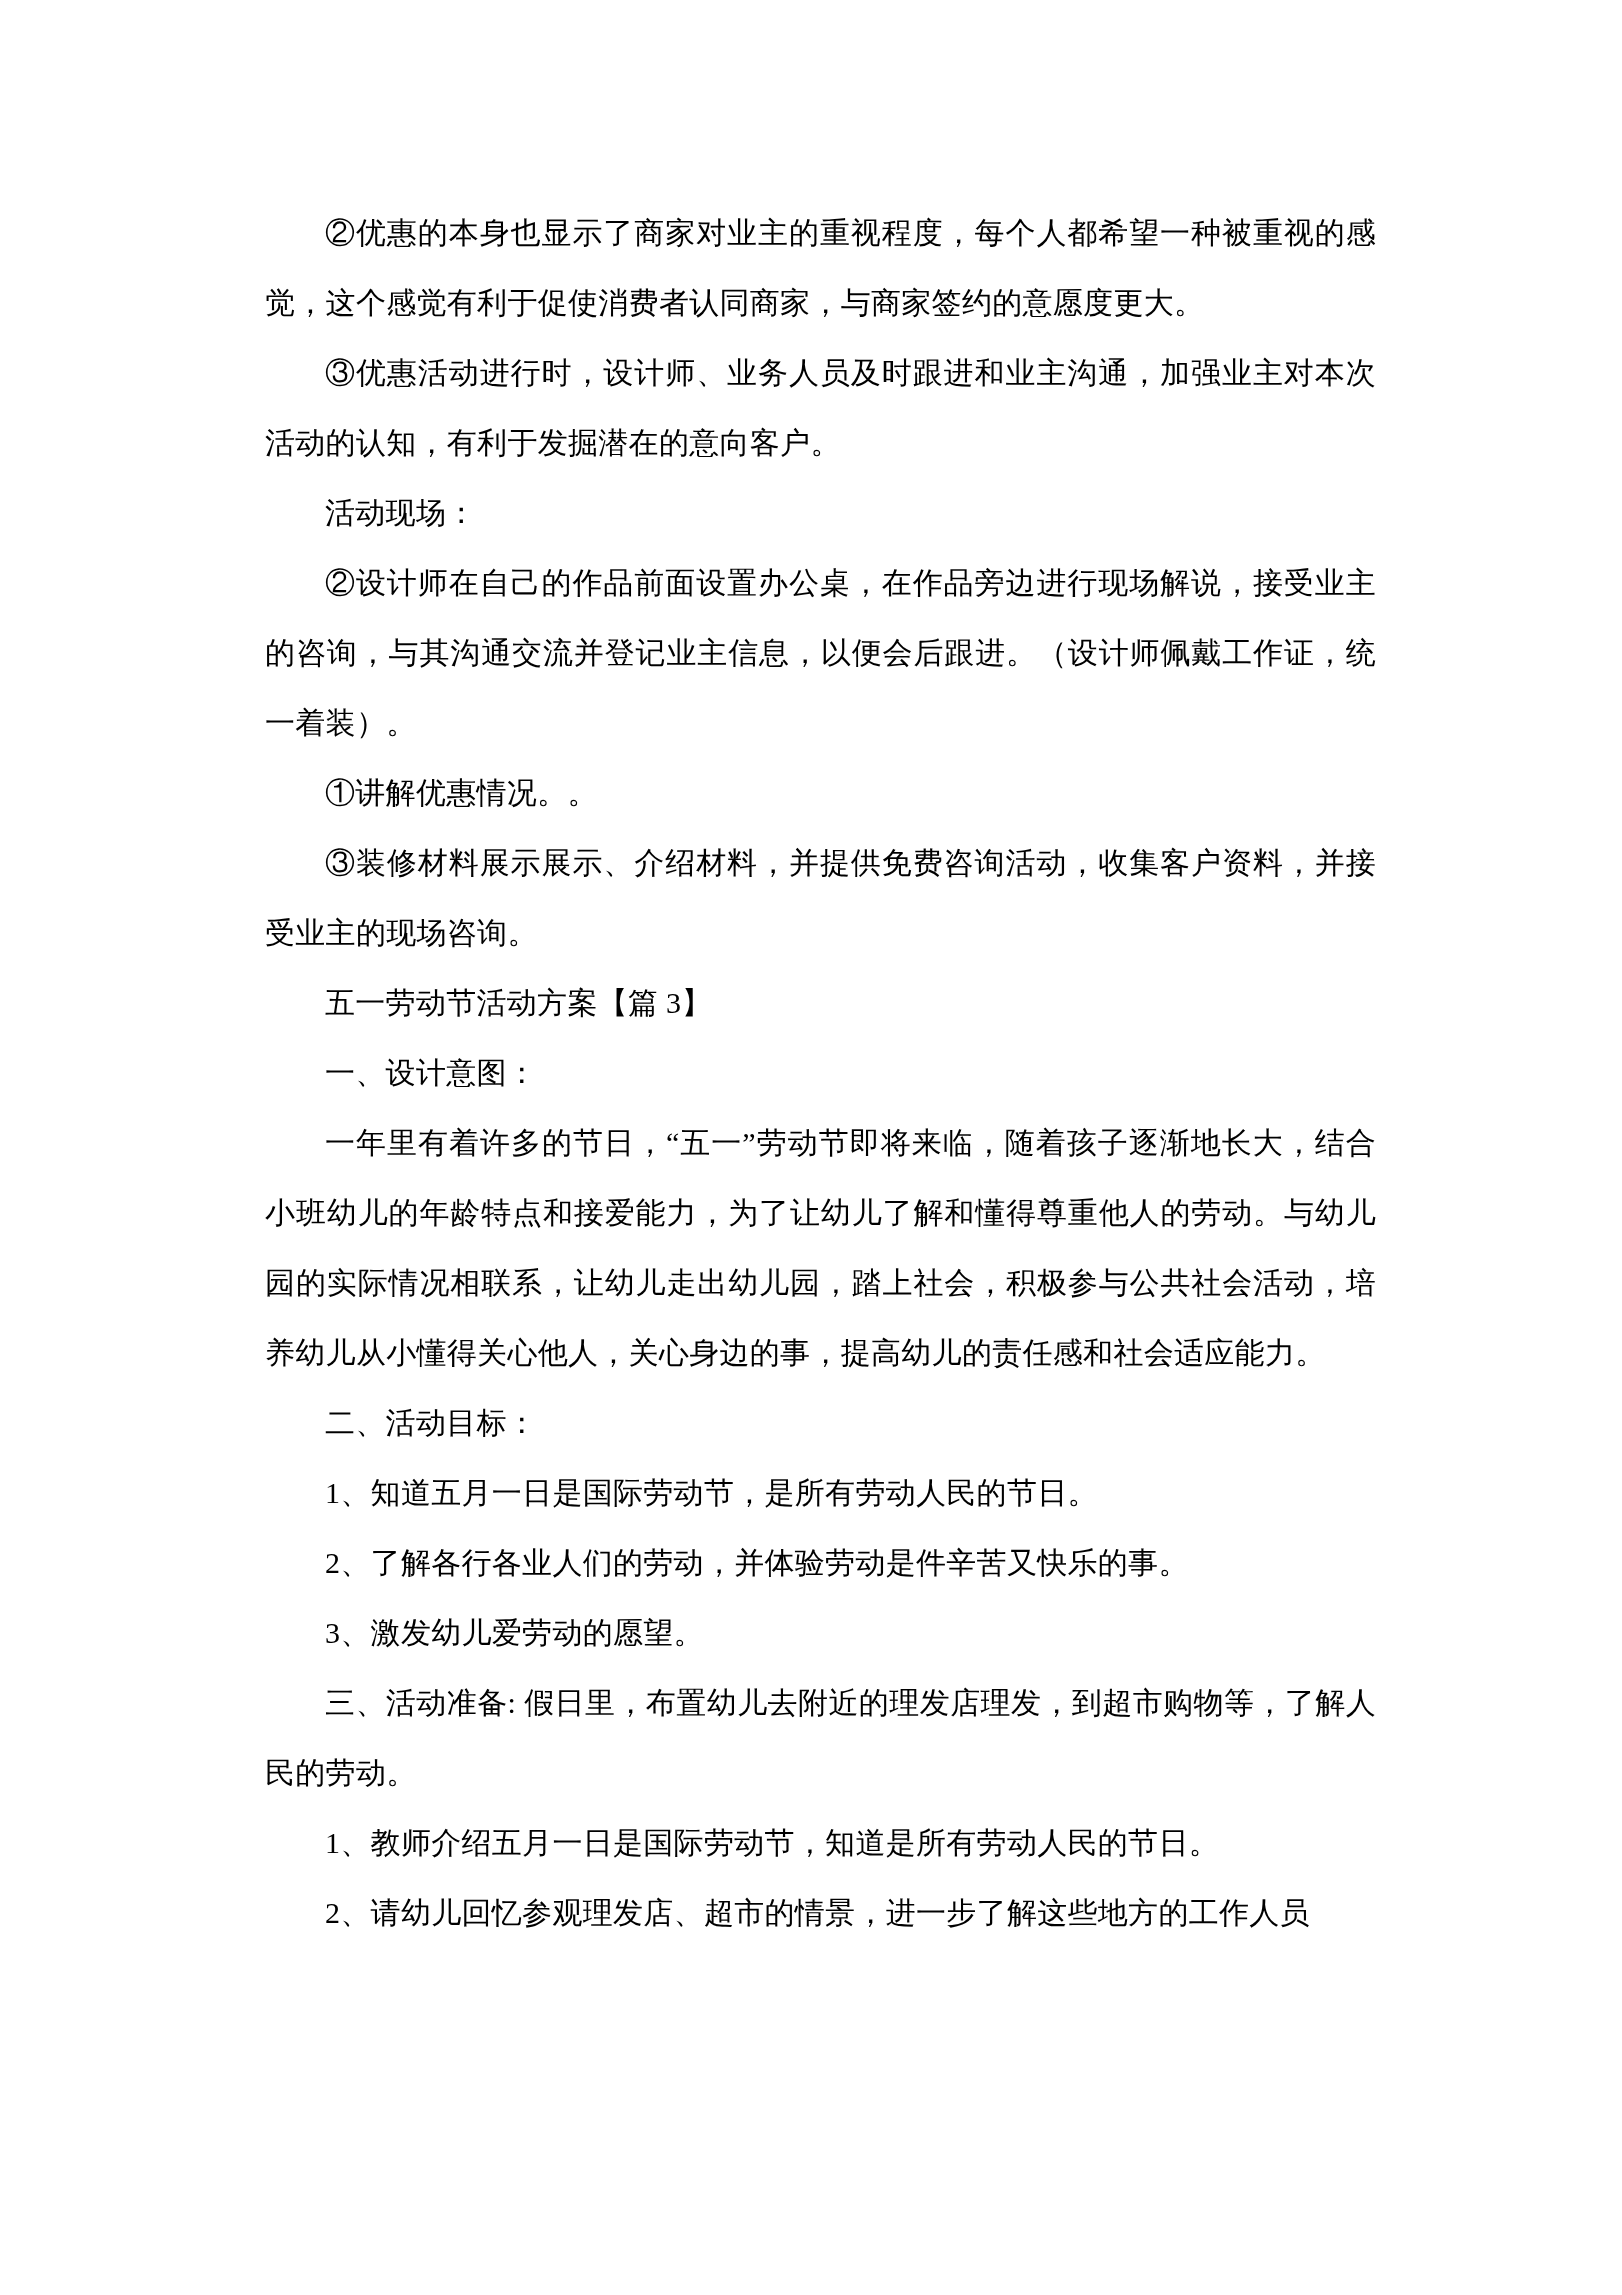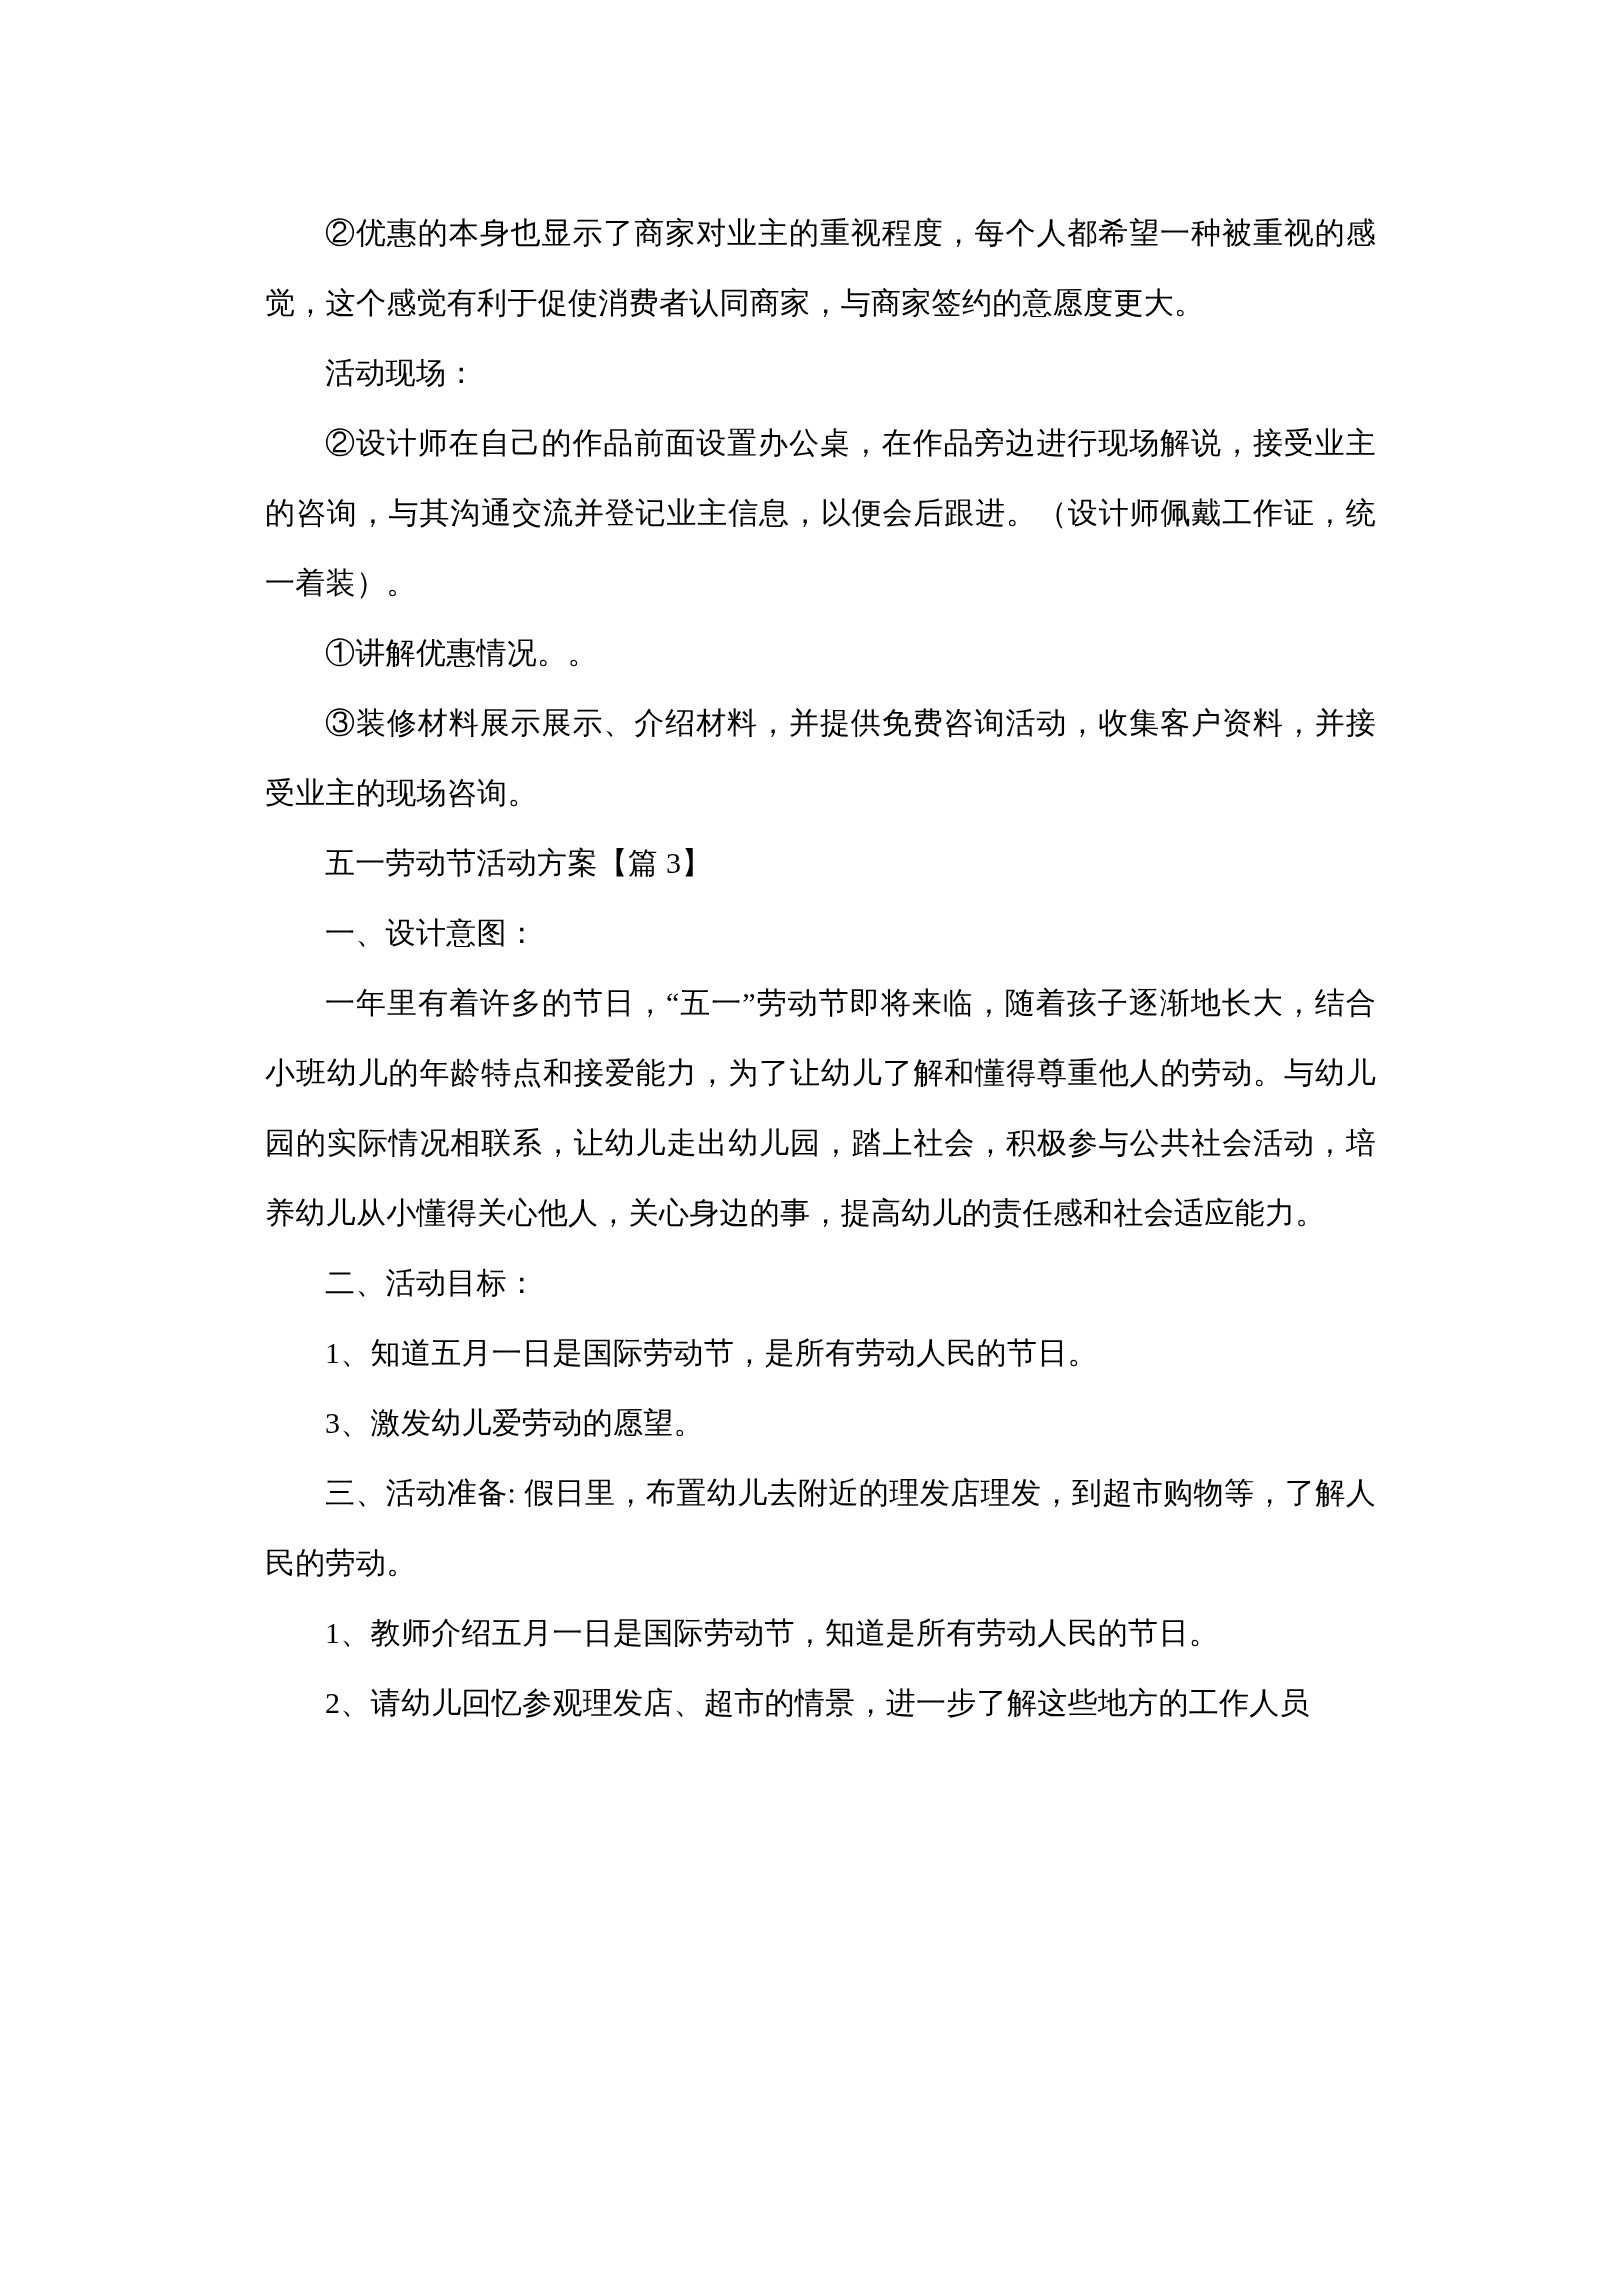--- a/index.html
+++ b/index.html
@@ -32,27 +32,29 @@
   }
   .para.indent-sm {
     text-indent: 1.4em;
   }
 </style>
 </head>
 <body>
 
 <div class="page">
   <p class="para">②优惠的本身也显示了商家对业主的重视程度，每个人都希望一种被重视的感觉，这个感觉有利于促使消费者认同商家，与商家签约的意愿度更大。</p>
+  <p class="para">③优惠活动进行时，设计师、业务人员及时跟进和业主沟通，加强业主对本次活动的认知，有利于发掘潜在的意向客户。</p>
   <p class="para">活动现场：</p>
   <p class="para">②设计师在自己的作品前面设置办公桌，在作品旁边进行现场解说，接受业主的咨询，与其沟通交流并登记业主信息，以便会后跟进。（设计师佩戴工作证，统一着装）。</p>
   <p class="para">①讲解优惠情况。。</p>
   <p class="para">③装修材料展示展示、介绍材料，并提供免费咨询活动，收集客户资料，并接受业主的现场咨询。</p>
   <p class="para">五一劳动节活动方案【篇 3】</p>
   <p class="para">一、设计意图：</p>
   <p class="para">一年里有着许多的节日，“五一”劳动节即将来临，随着孩子逐渐地长大，结合小班幼儿的年龄特点和接爱能力，为了让幼儿了解和懂得尊重他人的劳动。与幼儿园的实际情况相联系，让幼儿走出幼儿园，踏上社会，积极参与公共社会活动，培养幼儿从小懂得关心他人，关心身边的事，提高幼儿的责任感和社会适应能力。</p>
   <p class="para">二、活动目标：</p>
   <p class="para">1、知道五月一日是国际劳动节，是所有劳动人民的节日。</p>
+  <p class="para">2、了解各行各业人们的劳动，并体验劳动是件辛苦又快乐的事。</p>
   <p class="para">3、激发幼儿爱劳动的愿望。</p>
   <p class="para">三、活动准备: 假日里，布置幼儿去附近的理发店理发，到超市购物等，了解人民的劳动。</p>
   <p class="para">1、教师介绍五月一日是国际劳动节，知道是所有劳动人民的节日。</p>
   <p class="para">2、请幼儿回忆参观理发店、超市的情景，进一步了解这些地方的工作人员</p>
 </div>
 
 
 </body></html>

